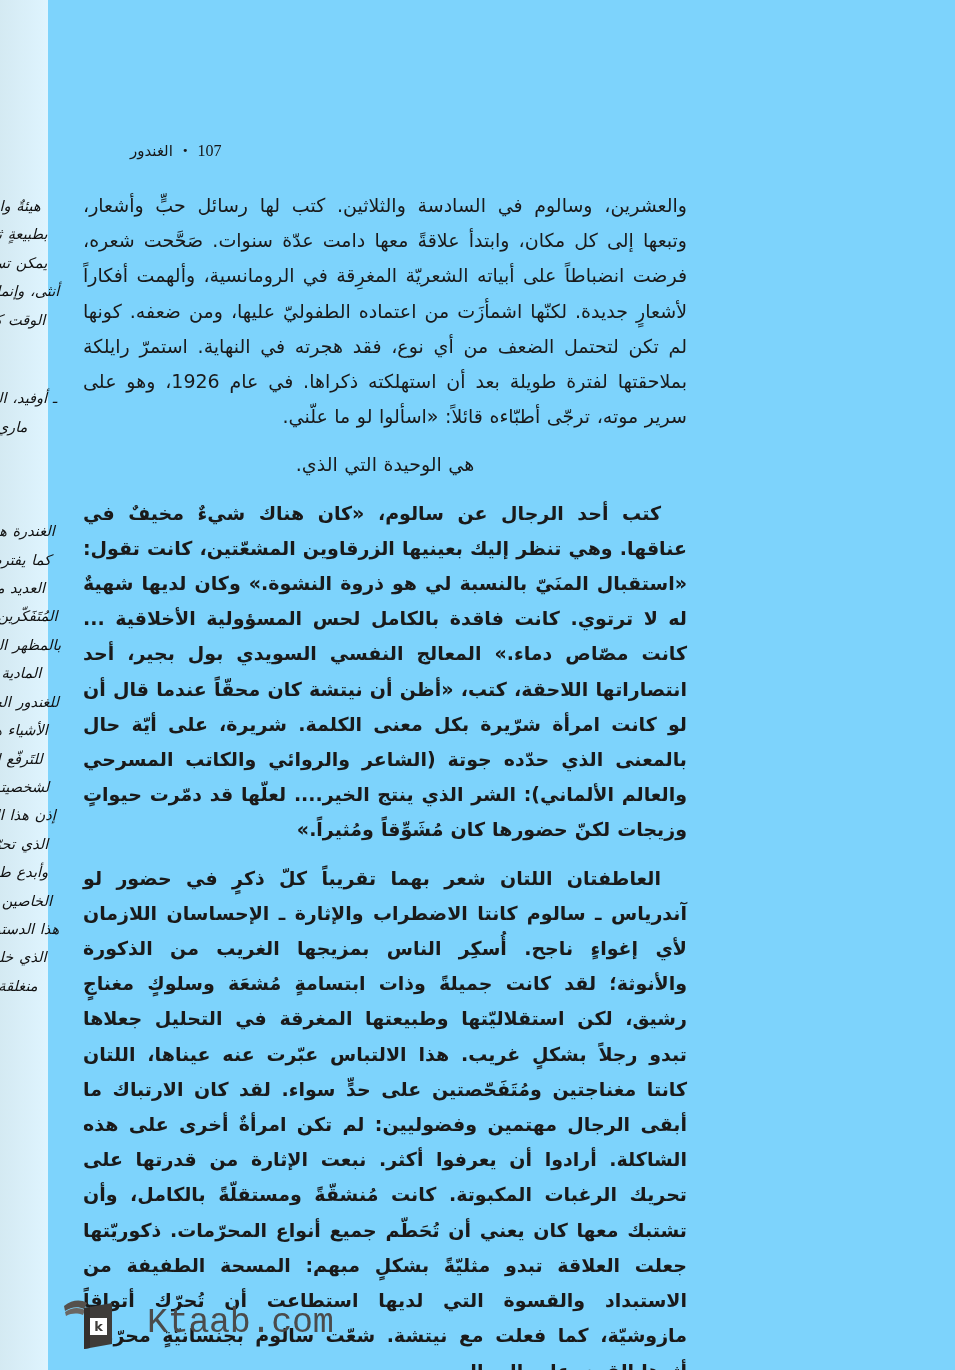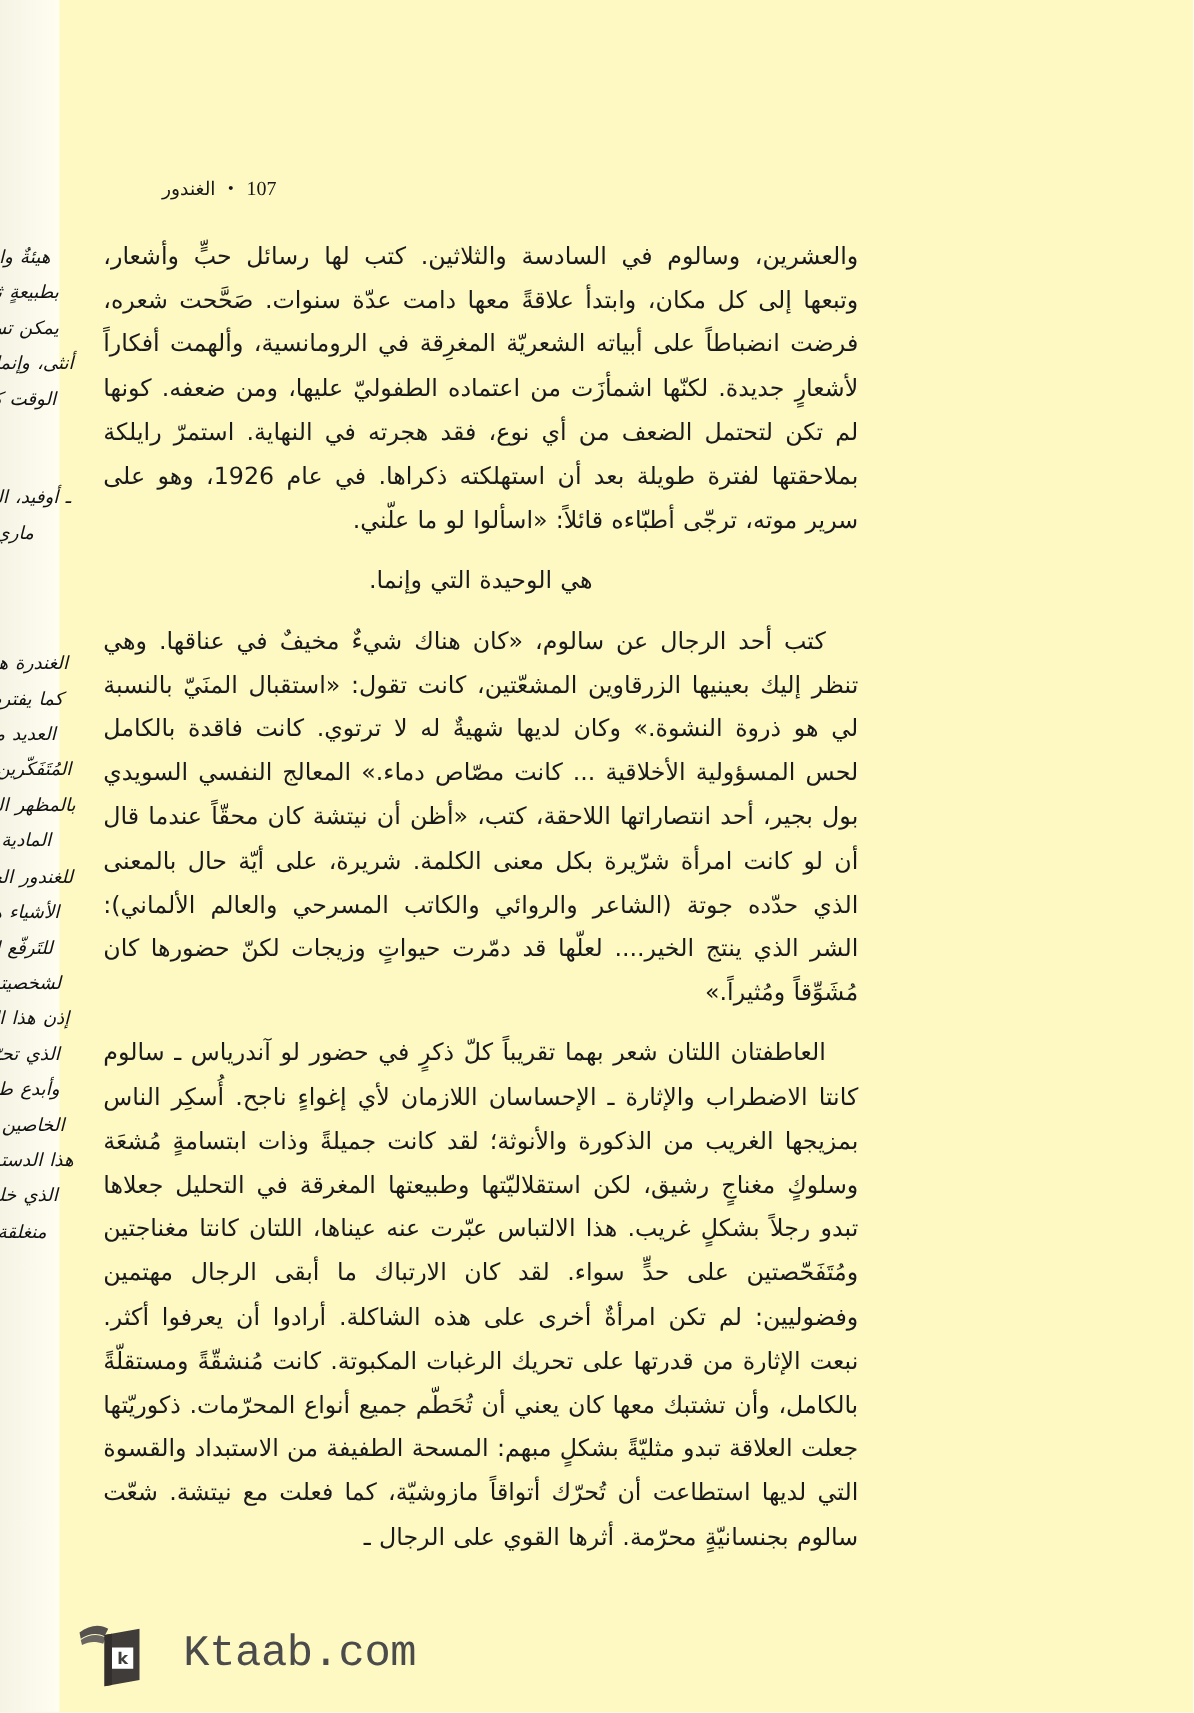--- a/index.html
+++ b/index.html
@@ -13,21 +13,21 @@
     height: 1370px;
     position: relative;
     overflow: hidden;
     font-family: "DejaVu Sans", "Liberation Sans", sans-serif;
     color: #1a1a1a;
   }
 
   .page {
     position: absolute;
     inset: 0;
-    background: #fef9c3;
+    background: #7dd3fc;
   }
 
   
   .running-head {
     position: absolute;
     top: 142px;
     right: 0;
     left: 0;
     text-align: left;
     padding-left: 130px;
@@ -74,20 +74,21 @@
   .main-col p {
     margin: 0 0 13px 0;
     font-family: "DejaVu Sans", sans-serif;
     font-size: 19px;
     line-height: 35.2px;
     text-indent: 0;
     word-spacing: 0.5px;
   }
   .main-col p.indent {
     text-indent: 26px;
+    font-weight: bold;
   }
   .main-col p.center-last {
     text-align-last: center;
   }
 
   
   .margin-col {
     position: absolute;
     top: 4px;
     right: 625px;
@@ -163,21 +164,21 @@
   <div class="content">
 
     <div class="margin-col">
       <p class="margin-note">هيئةٌ واحدةٌ، مُتَسِمةٌ بطبيعةٍ ثنائية، والتي لا يمكن تسميتها ذكراً أو أنثى، وإنما بدت في نفس الوقت كلاهما ولا أحدٌ منهما.</p>
       <p class="margin-note attribution">ـ أوفيد، التحوّلات، ترجمة ماري إم. إينس</p>
       <p class="margin-note second-note">الغندرة هي ليست حتى، كما يفترض في الظاهر العديد من الناس غير المُتَفَكّرين: اهتمامٌ مفرطٌ بالمظهر الشخصي والأناقة المادية. لأنّه بالنسبة للغندور الحقيقي فإن هذه الأشياء هي مجرد رمزٍ للتَرفّع الأرستقراطي لشخصيته... ماذا يكون إذن هذا الشغف المستبد الذي تحوّل إلى عقيدة وأبدع طغاته المُحَنّكين الخاصين به؟ ماذا يكون هذا الدستور غير المكتوب الذي خلق هكذا طبقة منغلقة ومُتَعَجرفة؟</p>
     </div>
 
     <div class="main-col">
       <p>والعشرين، وسالوم في السادسة والثلاثين. كتب لها رسائل حبٍّ وأشعار، وتبعها إلى كل مكان، وابتدأ علاقةً معها دامت عدّة سنوات. صَحَّحت شعره، فرضت انضباطاً على أبياته الشعريّة المغرِقة في الرومانسية، وألهمت أفكاراً لأشعارٍ جديدة. لكنّها اشمأزَت من اعتماده الطفوليّ عليها، ومن ضعفه. كونها لم تكن لتحتمل الضعف من أي نوع، فقد هجرته في النهاية. استمرّ رايلكة بملاحقتها لفترة طويلة بعد أن استهلكته ذكراها. في عام 1926، وهو على سرير موته، ترجّى أطبّاءه قائلاً: «اسألوا لو ما علّني.</p>
-      <p class="center-last">هي الوحيدة التي وإنما.</p>
+      <p class="center-last">هي الوحيدة التي الذي.</p>
       <p class="indent">كتب أحد الرجال عن سالوم، «كان هناك شيءٌ مخيفٌ في عناقها. وهي تنظر إليك بعينيها الزرقاوين المشعّتين، كانت تقول: «استقبال المنَيّ بالنسبة لي هو ذروة النشوة.» وكان لديها شهيةٌ له لا ترتوي. كانت فاقدة بالكامل لحس المسؤولية الأخلاقية ... كانت مصّاص دماء.» المعالج النفسي السويدي بول بجير، أحد انتصاراتها اللاحقة، كتب، «أظن أن نيتشة كان محقّاً عندما قال أن لو كانت امرأة شرّيرة بكل معنى الكلمة. شريرة، على أيّة حال بالمعنى الذي حدّده جوتة (الشاعر والروائي والكاتب المسرحي والعالم الألماني): الشر الذي ينتج الخير.... لعلّها قد دمّرت حيواتٍ وزيجات لكنّ حضورها كان مُشَوِّقاً ومُثيراً.»</p>
       <p class="indent">العاطفتان اللتان شعر بهما تقريباً كلّ ذكرٍ في حضور لو آندرياس ـ سالوم كانتا الاضطراب والإثارة ـ الإحساسان اللازمان لأي إغواءٍ ناجح. أُسكِر الناس بمزيجها الغريب من الذكورة والأنوثة؛ لقد كانت جميلةً وذات ابتسامةٍ مُشعَة وسلوكٍ مغناجٍ رشيق، لكن استقلاليّتها وطبيعتها المغرقة في التحليل جعلاها تبدو رجلاً بشكلٍ غريب. هذا الالتباس عبّرت عنه عيناها، اللتان كانتا مغناجتين ومُتَفَحّصتين على حدٍّ سواء. لقد كان الارتباك ما أبقى الرجال مهتمين وفضوليين: لم تكن امرأةٌ أخرى على هذه الشاكلة. أرادوا أن يعرفوا أكثر. نبعت الإثارة من قدرتها على تحريك الرغبات المكبوتة. كانت مُنشقّةً ومستقلّةً بالكامل، وأن تشتبك معها كان يعني أن تُحَطّم جميع أنواع المحرّمات. ذكوريّتها جعلت العلاقة تبدو مثليّةً بشكلٍ مبهم: المسحة الطفيفة من الاستبداد والقسوة التي لديها استطاعت أن تُحرّك أتواقاً مازوشيّة، كما فعلت مع نيتشة. شعّت سالوم بجنسانيّةٍ محرّمة. أثرها القوي على الرجال ـ</p>
     </div>
 
   </div>
 
   <div class="watermark">
     <span class="wm-book">
       <svg width="56" height="58" viewBox="0 0 56 58" xmlns="http://www.w3.org/2000/svg">
 

